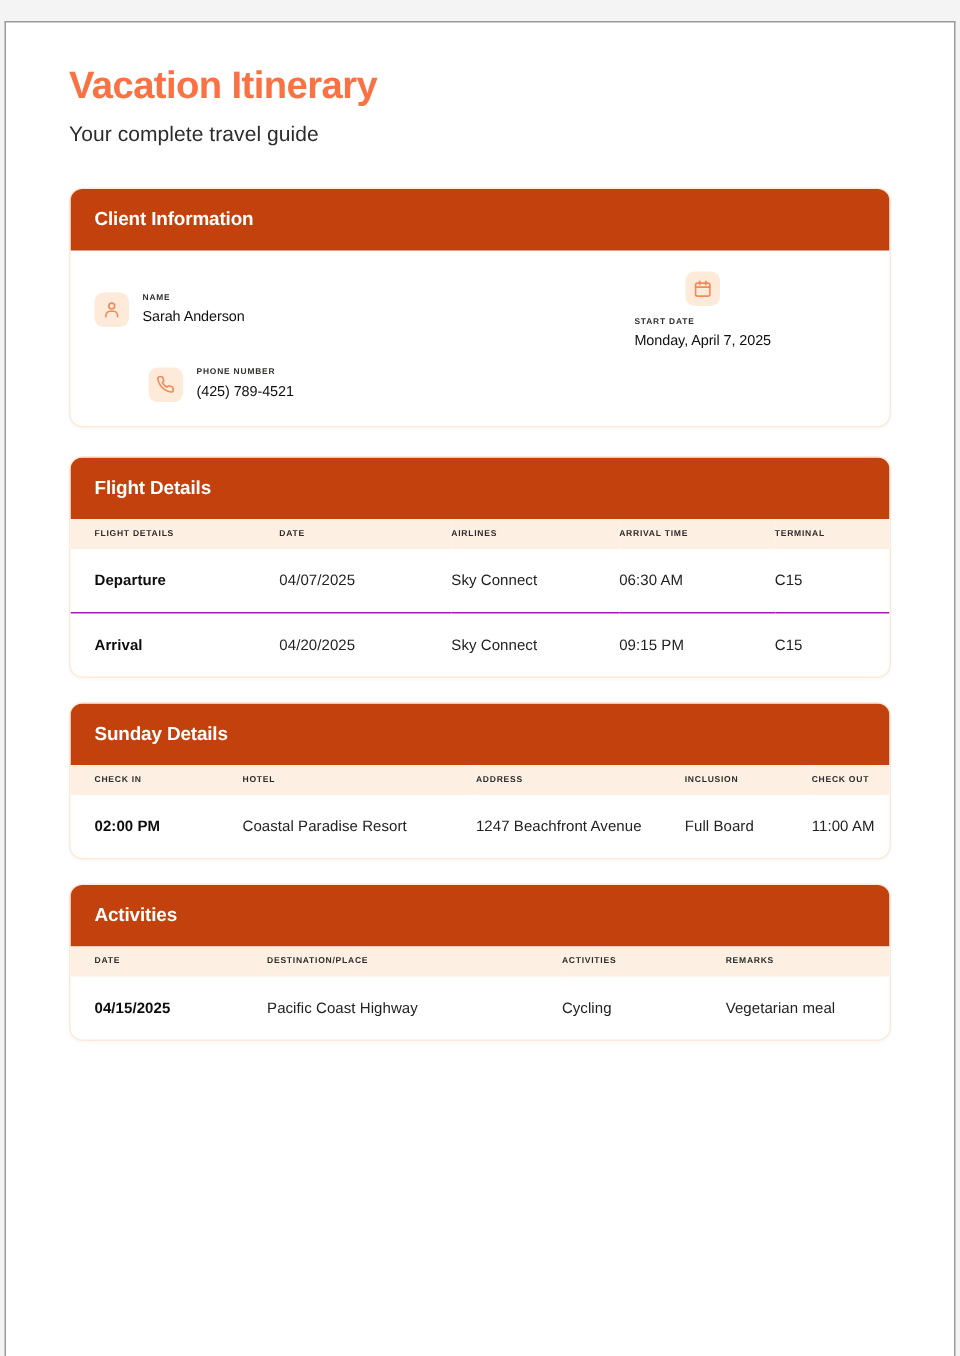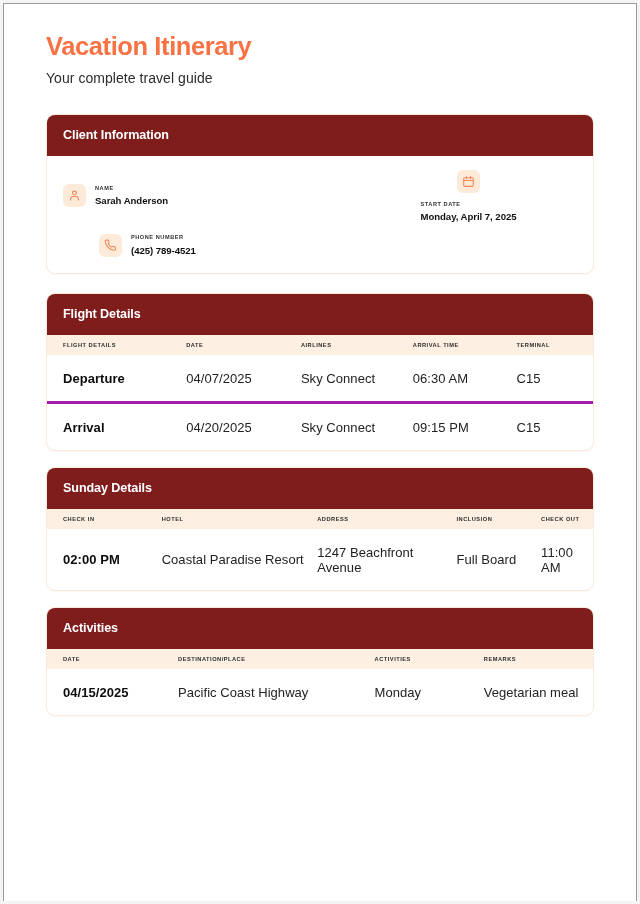--- a/index.html
+++ b/index.html
@@ -10,21 +10,21 @@
     background: #ffffff;
     font-family: "Liberation Sans", sans-serif;
     -webkit-font-smoothing: antialiased;
   }
 
   .page-frame {
     position: relative;
     width: 640px;
     height: 904px;
     background: #f4f4f4;
-    padding: 3px 3px 0 3px;
+    padding: 14px 3px 0 3px;
   }
 
   .page {
     position: relative;
     width: 634px;
     height: 898px;
     background: #ffffff;
     border: 1px solid #9a9a9a;
     border-bottom: none;
     overflow: hidden;
@@ -81,21 +81,21 @@
   .card {
     margin: 0 42px;
     background: #ffffff;
     border: 1px solid #fbead9;
     border-radius: 9px;
     overflow: hidden;
     box-shadow: 0 1px 2px rgba(180,140,110,0.06);
   }
 
   .card-banner {
-    background: #7f1d1d;
+    background: #c2410c;
     padding: 13px 16px 14px 16px;
   }
 
   .card-banner-title {
     color: #ffffff;
     font-size: 12.6px;
     font-weight: bold;
     letter-spacing: -0.1px;
   }
 
@@ -138,21 +138,21 @@
     font-size: 5.6px;
     font-weight: bold;
     color: #32302f;
     letter-spacing: 0.55px;
     text-transform: uppercase;
   }
 
   .info-value {
     margin-top: 5px;
     font-size: 9.6px;
-    font-weight: bold;
+    font-weight: normal;
     color: #101010;
     letter-spacing: -0.05px;
   }
 
   
   .tbl {
     width: 100%;
     border-collapse: collapse;
     table-layout: fixed;
   }
@@ -162,28 +162,28 @@
     font-size: 5.7px;
     font-weight: bold;
     color: #2b2b2b;
     letter-spacing: 0.5px;
     text-transform: uppercase;
     text-align: left;
     padding: 7px 0 7px 0;
   }
 
   .tbl tbody td {
-    font-size: 13px;
+    font-size: 10px;
     color: #222222;
     padding: 16px 0 15px 0;
     letter-spacing: 0.05px;
     vertical-align: middle;
   }
 
-  .tbl tbody tr + tr td { border-top: 3px solid #a21caf; }
+  .tbl tbody tr + tr td { border-top: 1px solid #a21caf; }
 
   .tbl td.key, .tbl th.key { font-weight: bold; color: #0d0d0d; }
 
   .pad-l { padding-left: 16px !important; }
 
   .gap-sm { height: 16px; }
   .gap-md { height: 19px; }
 
   
   .col-f1 { width: 25.5%; }
@@ -347,21 +347,21 @@
           <th class="col-a1 pad-l">DATE</th>
           <th class="col-a2">DESTINATION/PLACE</th>
           <th class="col-a3">ACTIVITIES</th>
           <th class="col-a4">REMARKS</th>
         </tr>
       </thead>
       <tbody>
         <tr>
           <td class="key pad-l">04/15/2025</td>
           <td>Pacific Coast Highway</td>
-          <td>Monday</td>
+          <td>Cycling</td>
           <td>Vegetarian meal</td>
         </tr>
       </tbody>
     </table>
   </div>
 
 </div>
 </div>
 
 </body></html>

